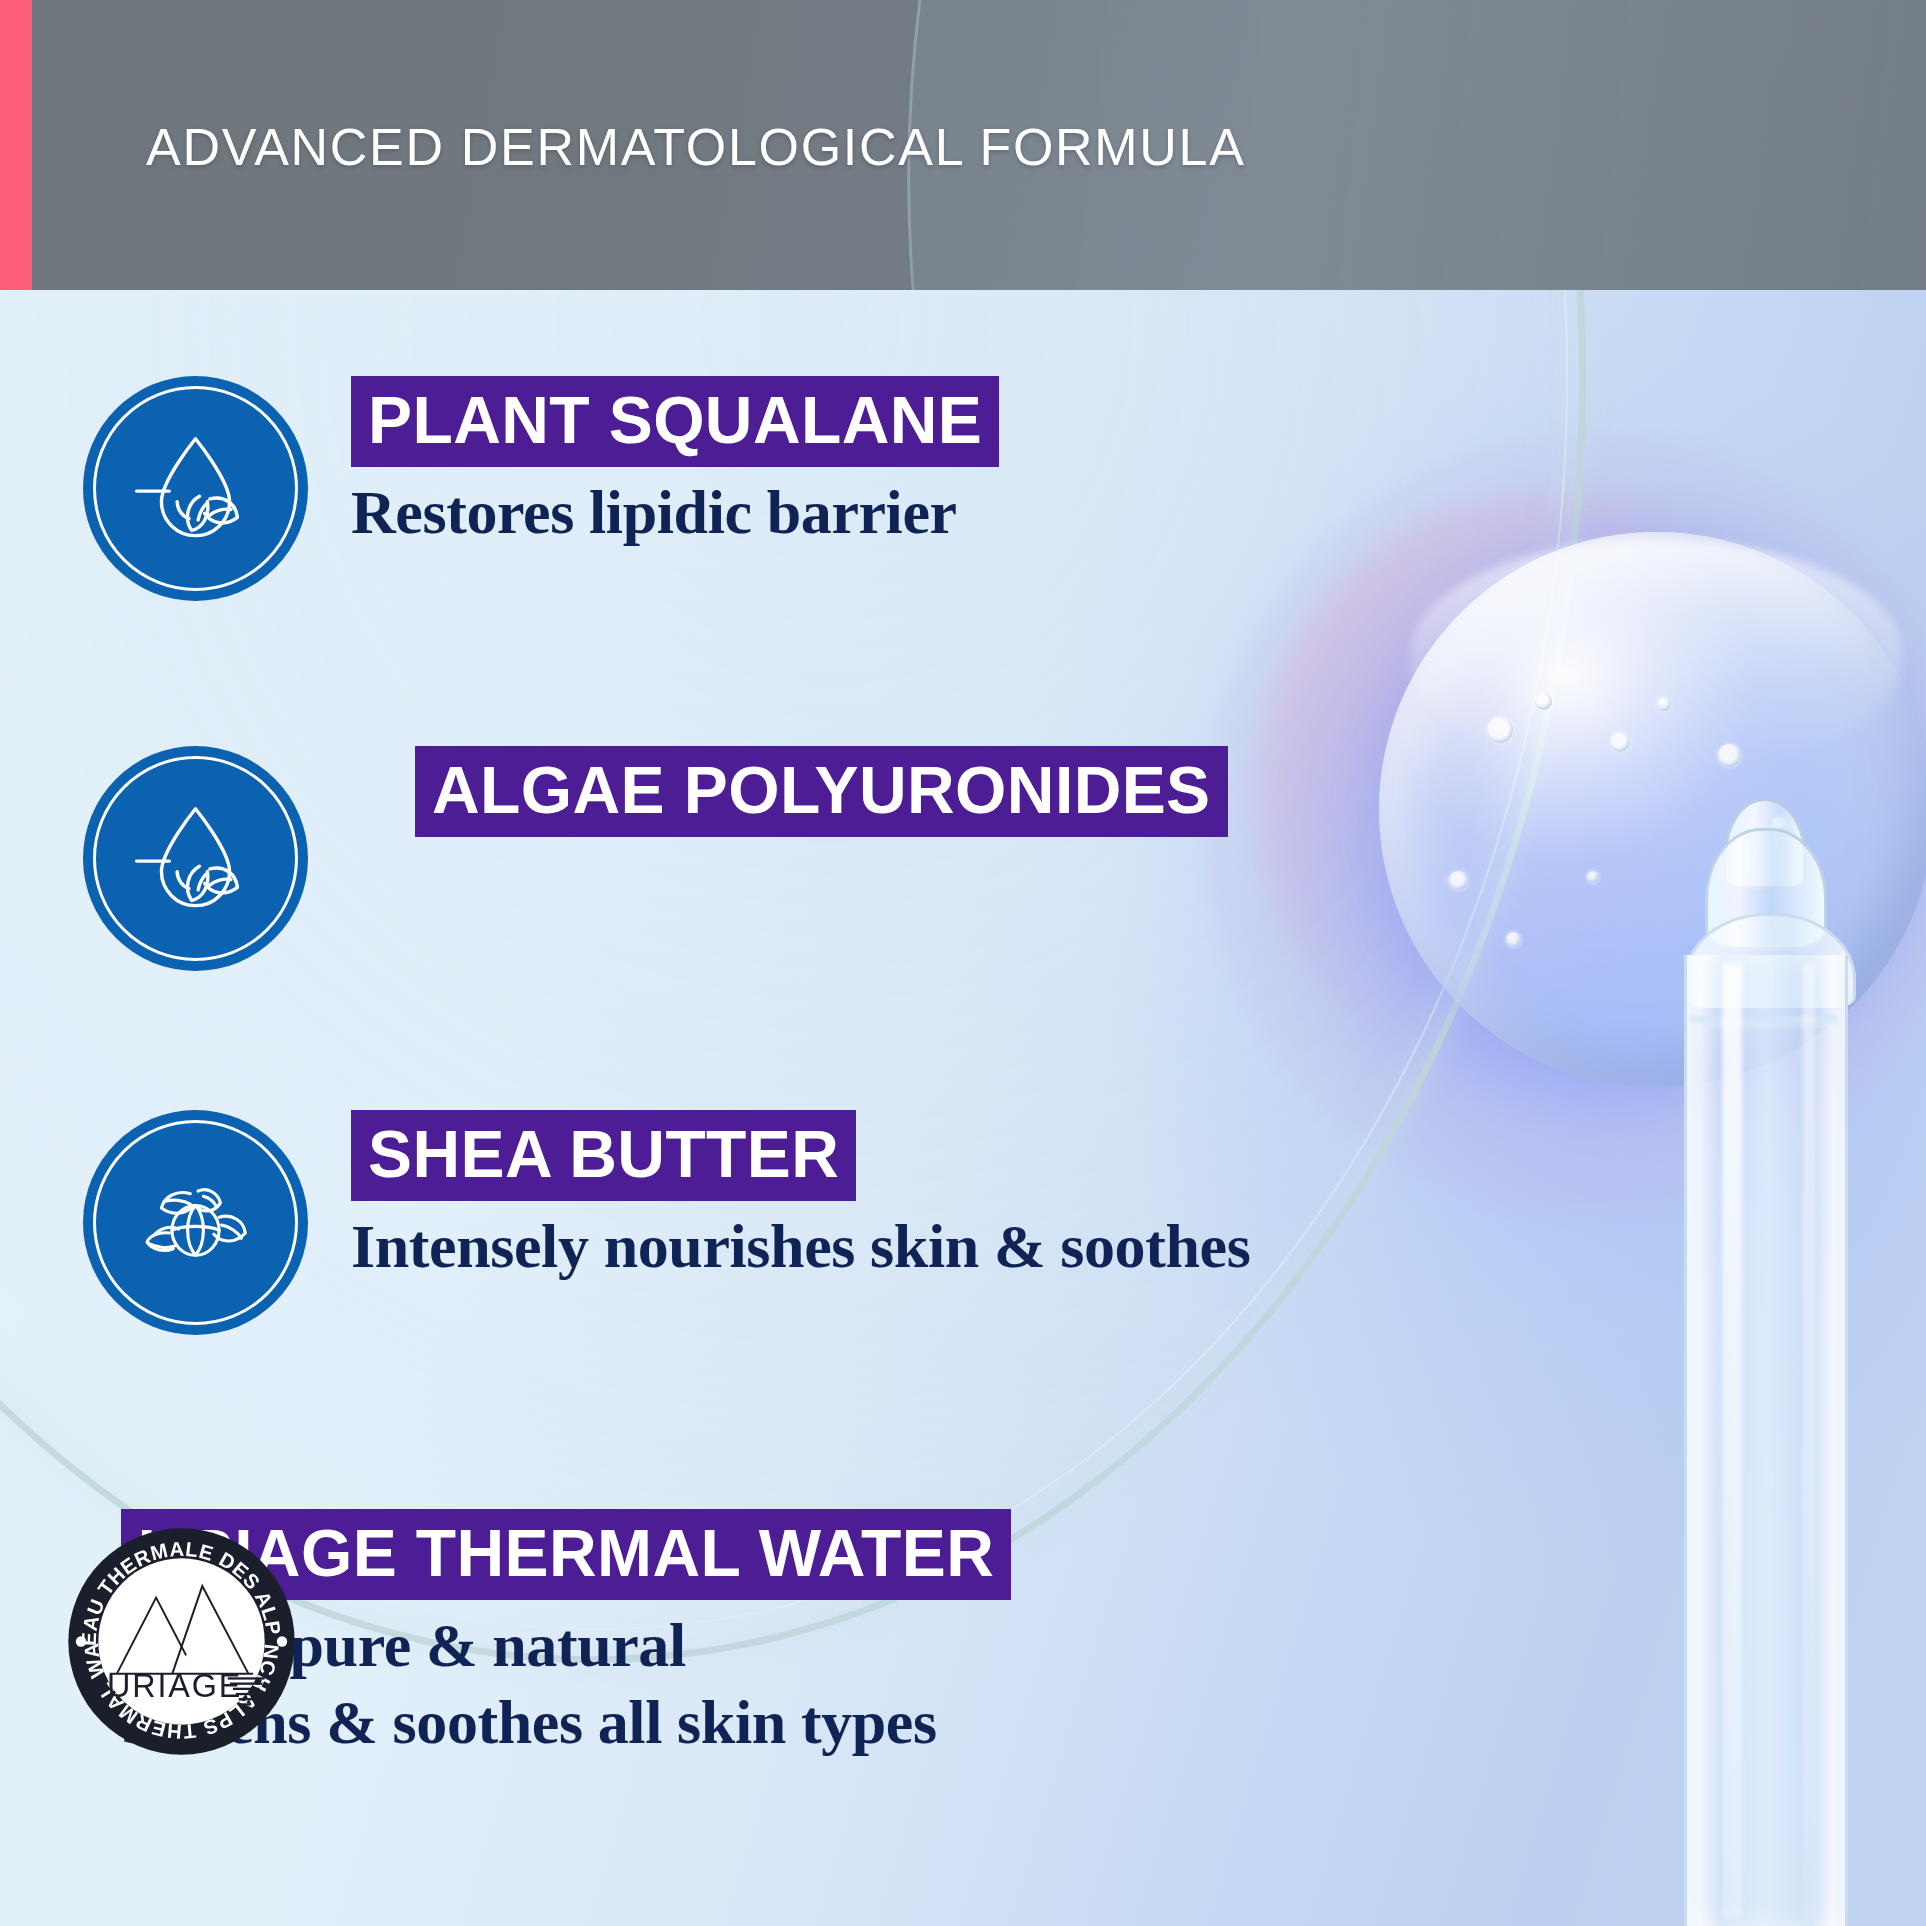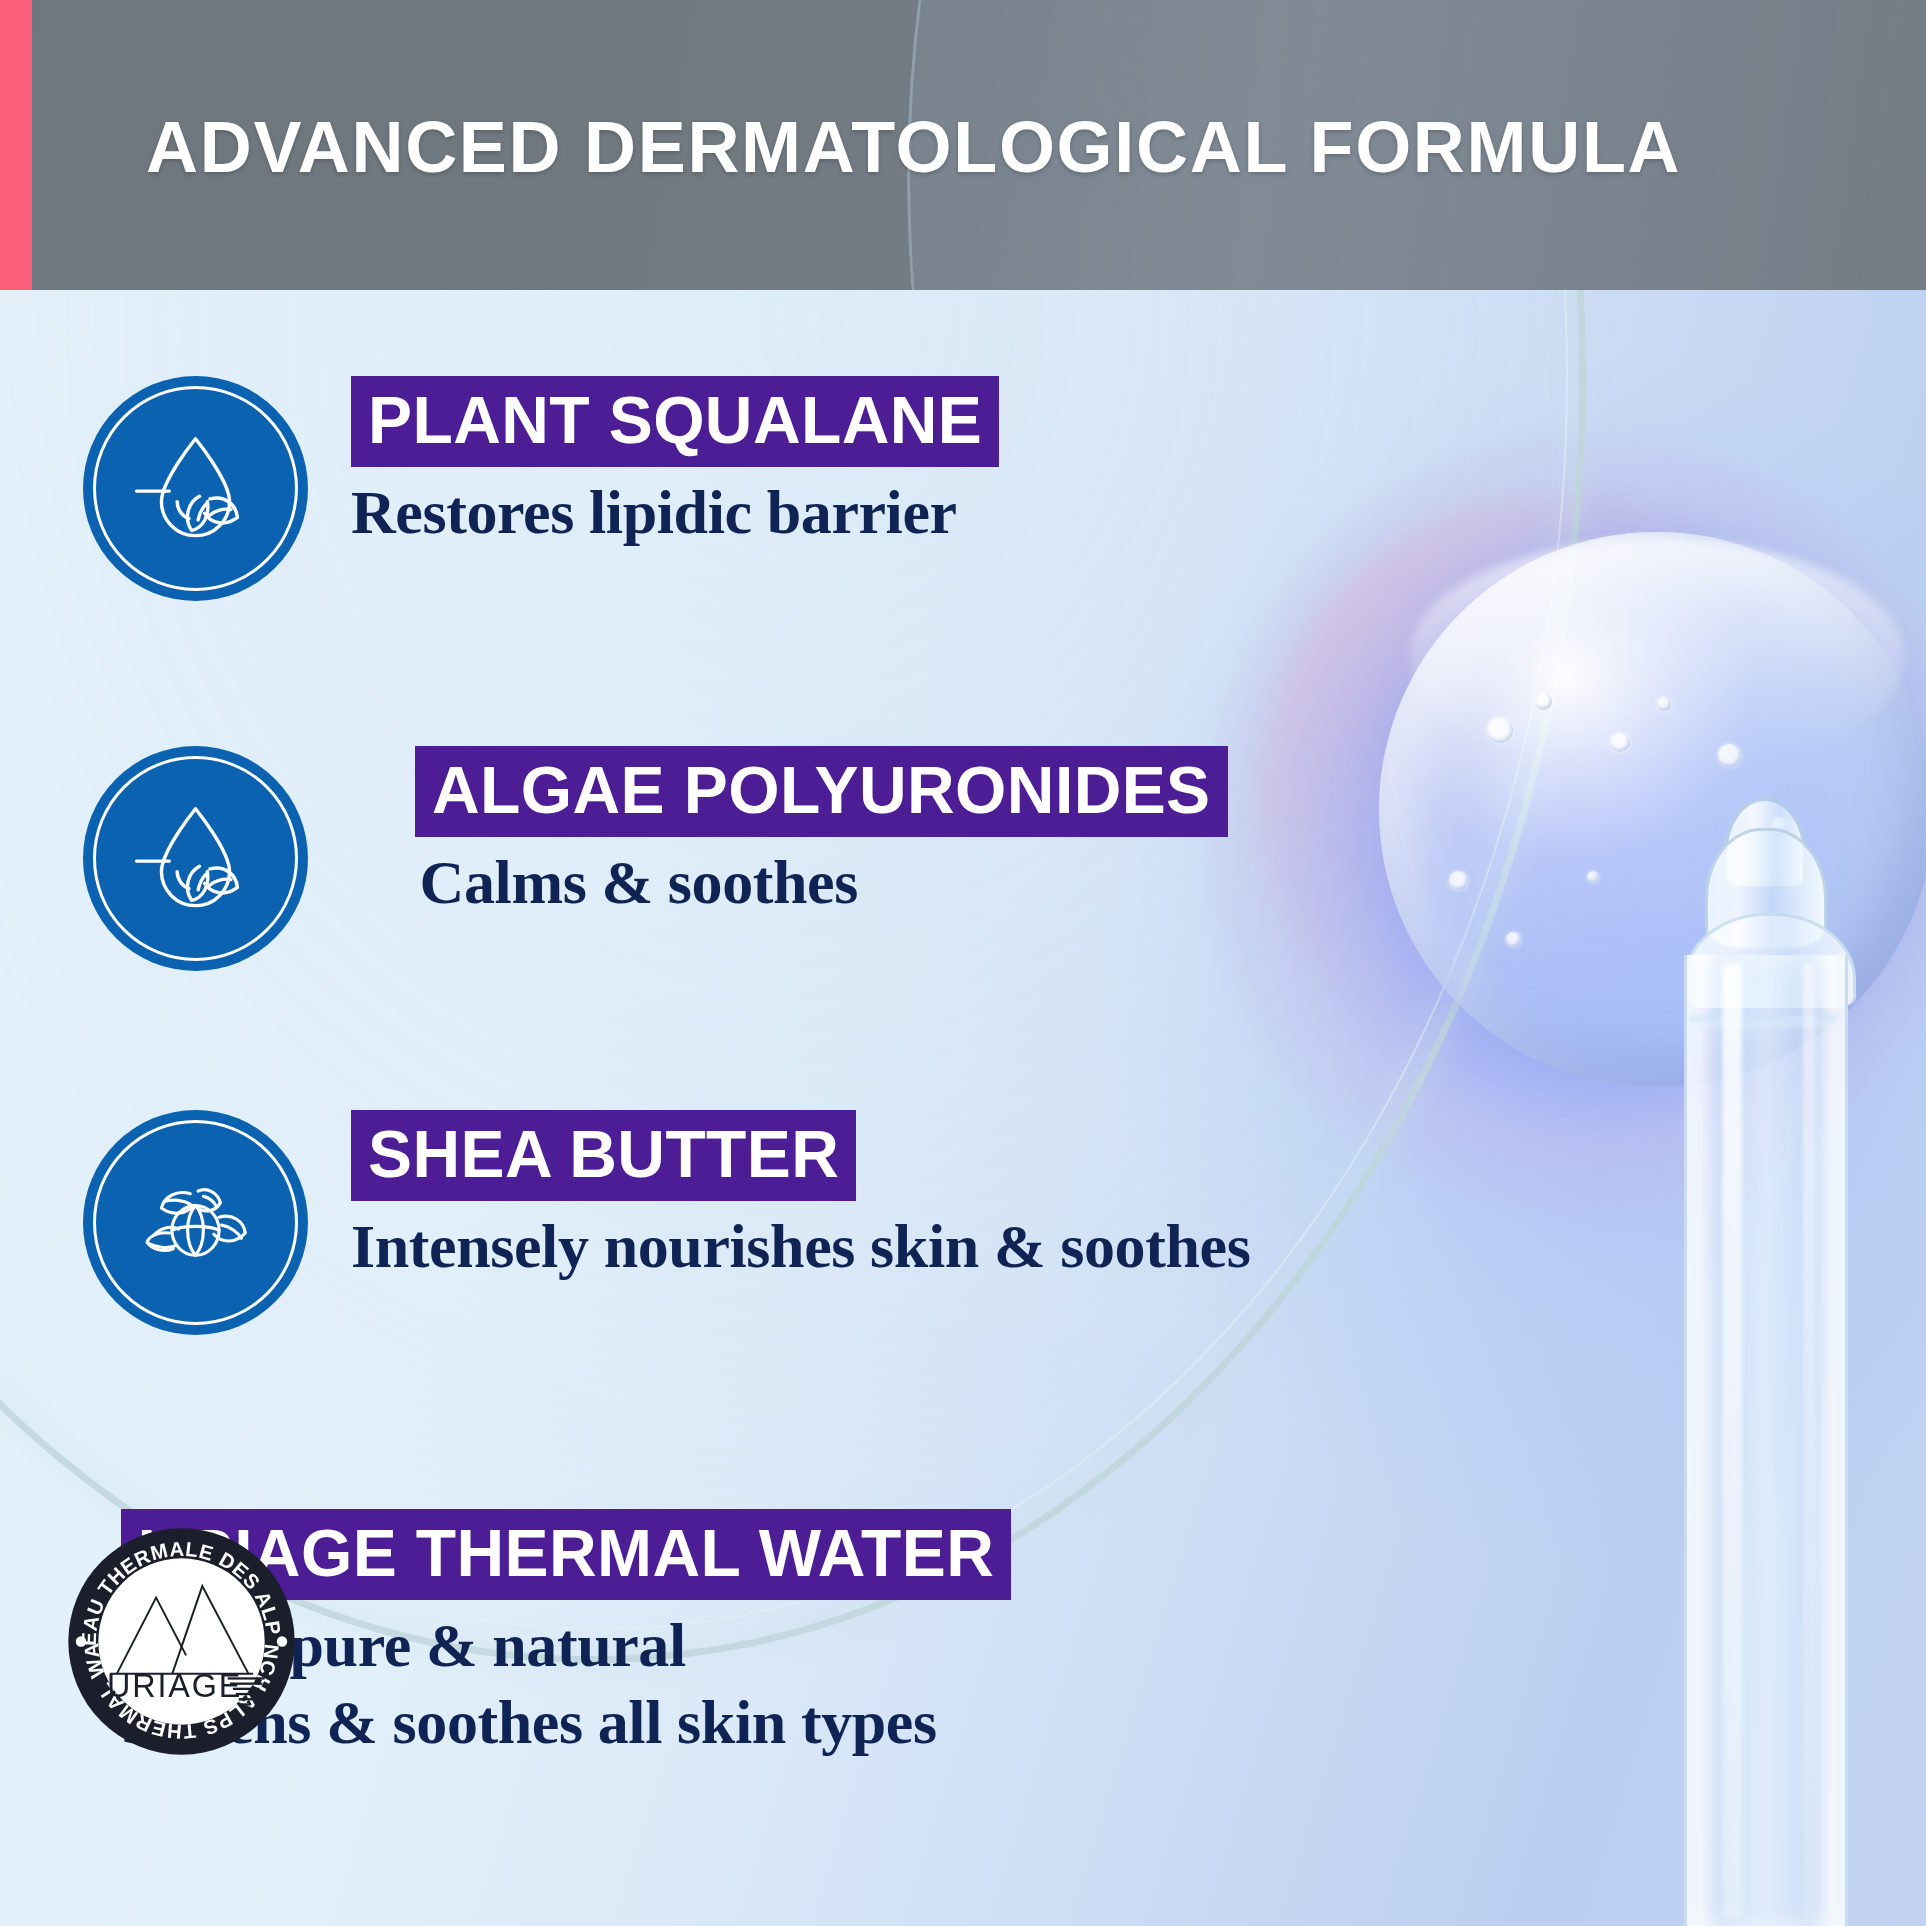--- a/index.html
+++ b/index.html
@@ -76,21 +76,21 @@
   
   .header{position:absolute;left:0;top:0;width:1926px;height:290px;overflow:hidden;
     background:linear-gradient(100deg,#6F777E 0%, #717980 34%, #747D86 52%, #7C858F 66%, #767F89 80%, #6E777F 100%);}
   .header-glass{position:absolute;left:909px;top:-771px;width:1387px;height:2003px;
     border-radius:50%;
     border-left:3.9px solid rgba(170,195,205,0.45);
     background:linear-gradient(100deg, rgba(160,180,200,0.16), rgba(255,255,255,0.03));
     transform:rotate(-4deg);}
   .pink-bar{position:absolute;left:0;top:0;width:32px;height:290px;background:#FA5E78;}
   .header-title{position:absolute;left:146px;top:0;height:294px;display:flex;align-items:center;
-    color:#FFFFFF;font-size:72px;font-weight:bold;letter-spacing:1.7px;
+    color:#FFFFFF;font-size:52px;font-weight:normal;letter-spacing:1.7px;
     text-shadow:0 1.5px 4.6px rgba(30,40,50,0.28);white-space:nowrap;}
 
   
   .feature{position:absolute;display:flex;align-items:flex-start;}
   .icon-circle{width:225px;height:225px;border-radius:50%;background:#0B62B0;
     flex:0 0 225px;display:flex;align-items:center;justify-content:center;position:relative;}
   .icon-circle::after{content:"";position:absolute;left:10px;top:10px;right:10px;bottom:10px;
     border-radius:50%;border:3.9px solid #FFFFFF;}
   .icon-circle svg{width:131px;height:131px;display:block;position:relative;z-index:2;}
 
@@ -167,21 +167,20 @@
         <path d="M36 60 a14 14 0 0 0 9 13"></path>
         <path d="M5 52 H30"></path>
         <path d="M53 56 c-9 5 -12 17 -6 26 c9 -2 14 -12 12 -22"></path>
         <path d="M61 58 c11 -3 20 4 21 14 c-9 7 -20 5 -25 -3"></path>
         <path d="M60 71 c4 -4 11 -6 17 -5"></path>
         <path d="M52 74 c1 -5 3 -9 6 -12"></path>
       </svg>
     </div>
     <div class="texts" style="margin-left:60px;">
       <div class="tag" style="font-size:66px;">ALGAE POLYURONIDES</div>
-      <div class="sub" style="font-size:62px;margin-left:4.6px;">Calms &amp; soothes</div>
     </div>
   </div>
 
   <div class="feature" style="left:83px;top:1110px;">
     <div class="icon-circle">
       <svg viewBox="0 0 100 100" fill="none" stroke="#FFFFFF" stroke-width="2.4" stroke-linecap="round" stroke-linejoin="round">
         <ellipse cx="50" cy="56" rx="18" ry="19"></ellipse>
         <path d="M50 37 C42 46 42 66 50 75 C58 66 58 46 50 37 Z"></path>
         <path d="M32 56 c8 -4 28 -4 36 0"></path>
         <path d="M46 28 c-10 -3 -20 2 -22 11 c8 6 19 5 24 -2"></path>

